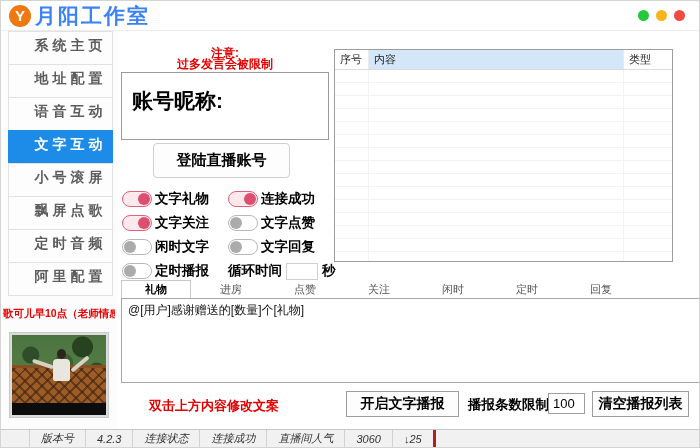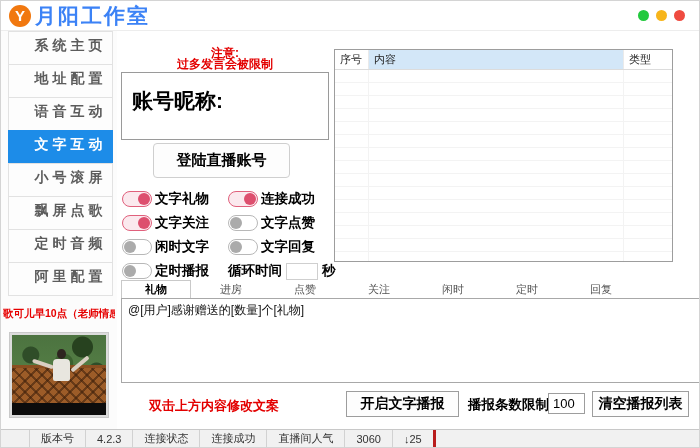--- a/index.html
+++ b/index.html
@@ -106,21 +106,21 @@
   .clear-btn { left:591px; top:390px; width:97px; }
   .limit-label { position:absolute; left:467px; top:395px; font-size:13.5px; font-weight:700; color:#000; }
   .limit-input { position:absolute; left:547px; top:392px; width:37px; height:21px;
                  border:1px solid #9d9d9d; font-size:13px; padding:0 4px; font-family:inherit; }
 
   
   .statusbar { position:absolute; left:0; bottom:0; width:100%; height:18px; background:#f1f1f1;
                border-top:1px solid #c8c8c8; display:flex; align-items:center;
                font-size:11px; color:#333; }
   .sb-cell { height:100%; display:flex; align-items:center; padding:0 11px;
-             border-left:1px solid #d2d2d2; white-space:nowrap; }
+             border-left:1px solid #d2d2d2; white-space:nowrap;font-style:italic; }
   .sb-cell:first-child { margin-left:28px; }
   .sb-cell:last-child { border-right:3px solid #b91c1c; }
 </style>
 </head>
 <body>
 
 <div class="window">
 
   <div class="titlebar">
     <div class="logo">

